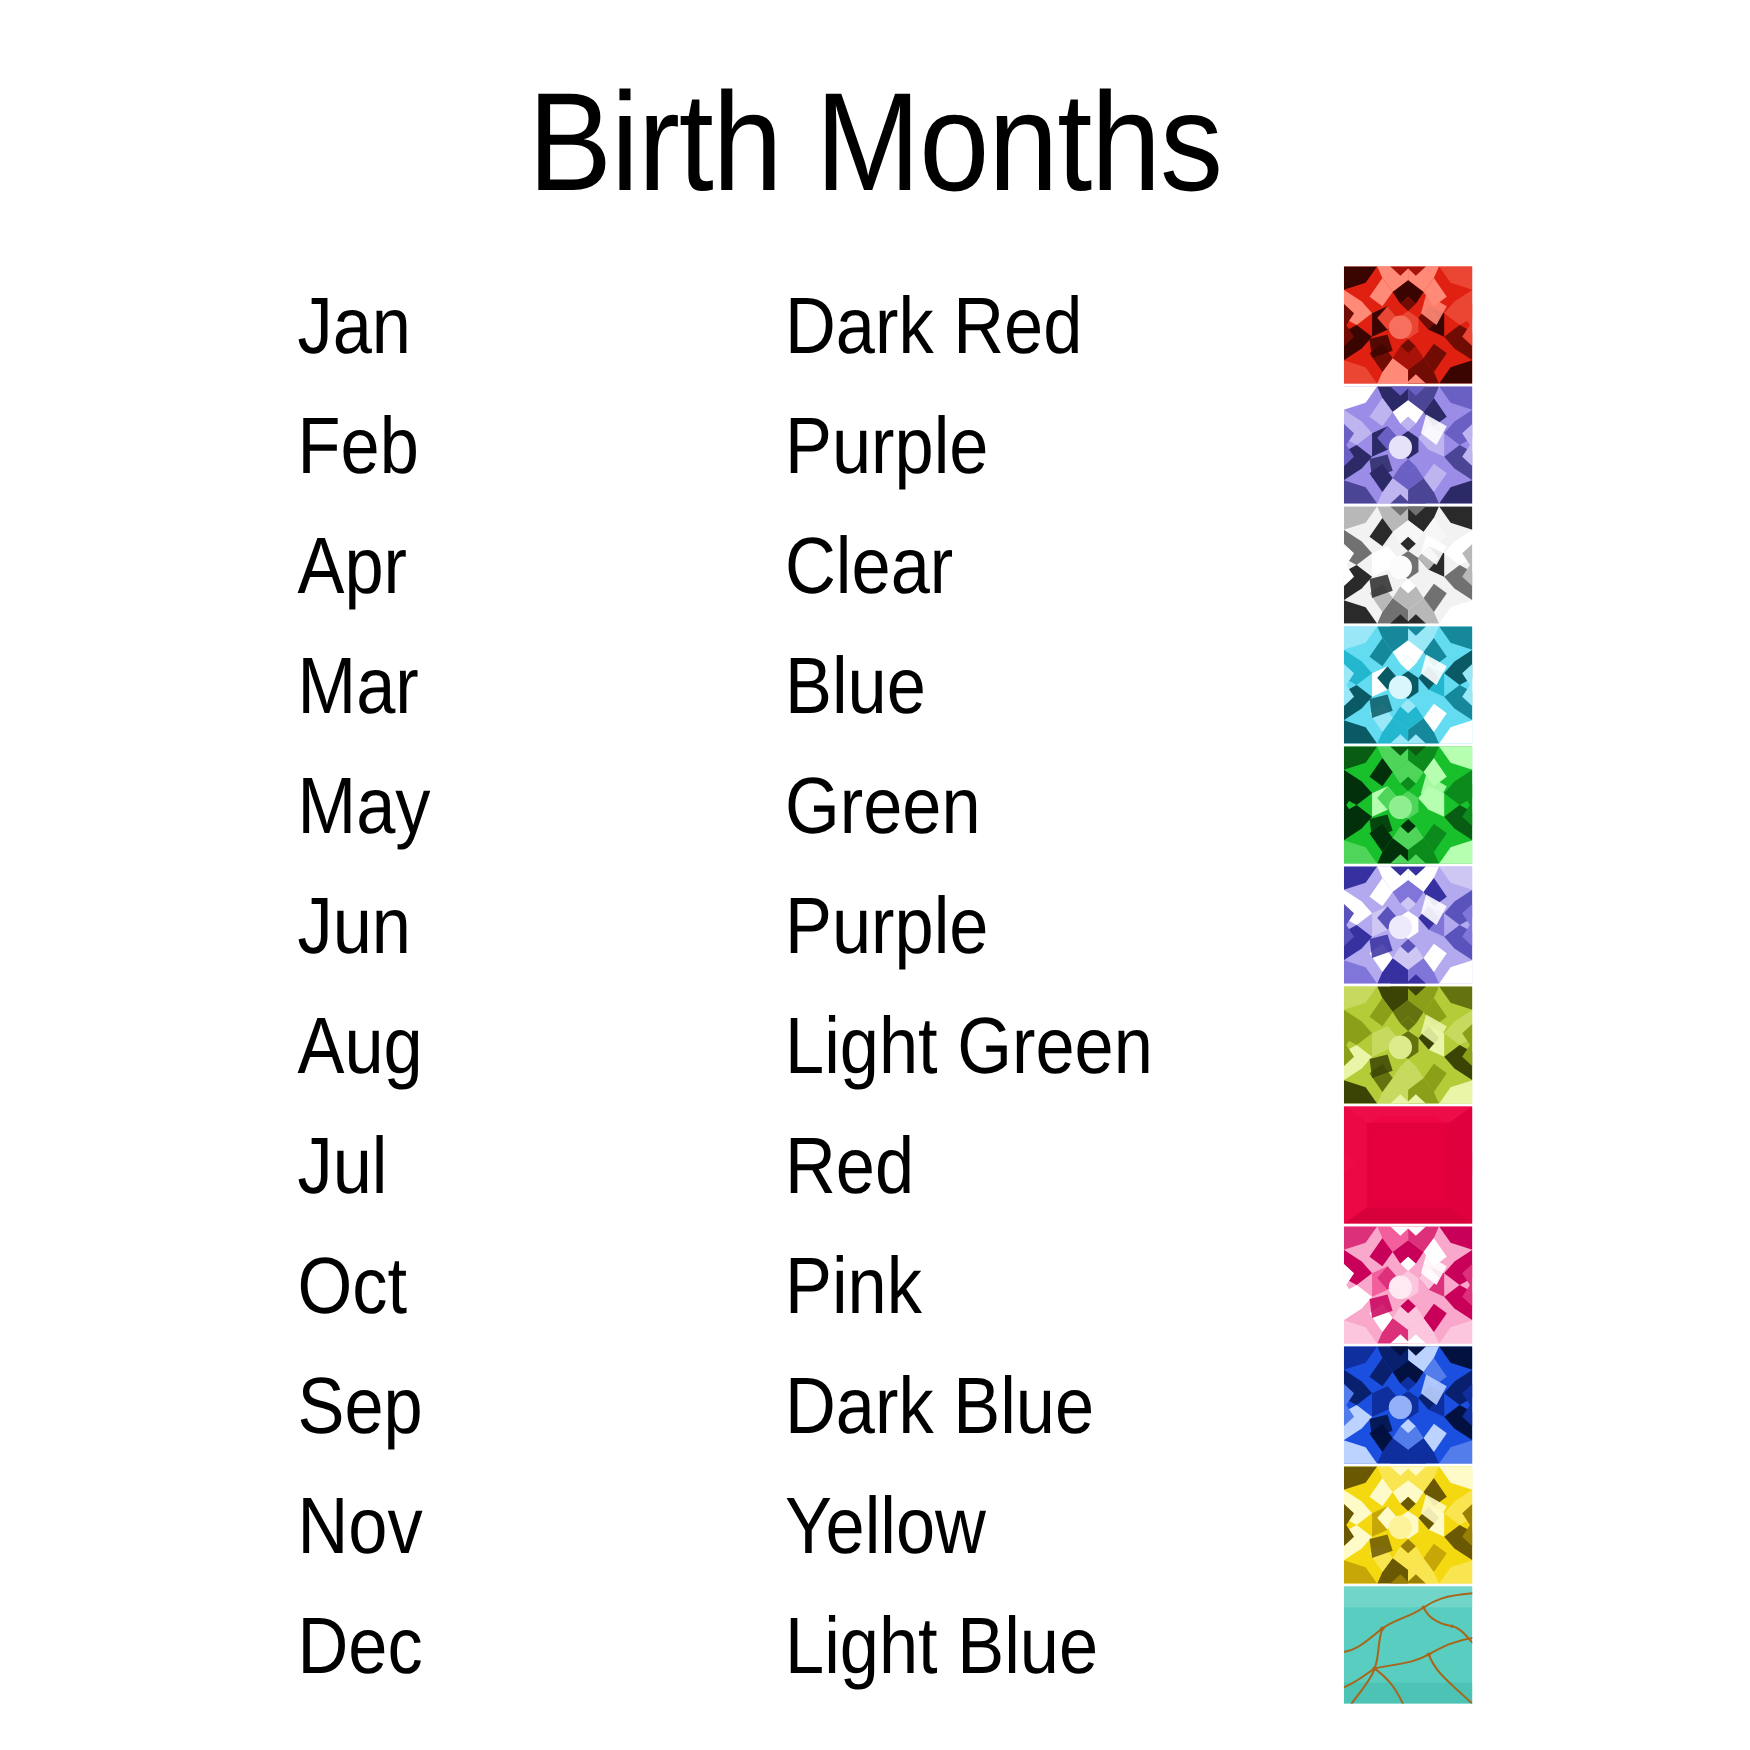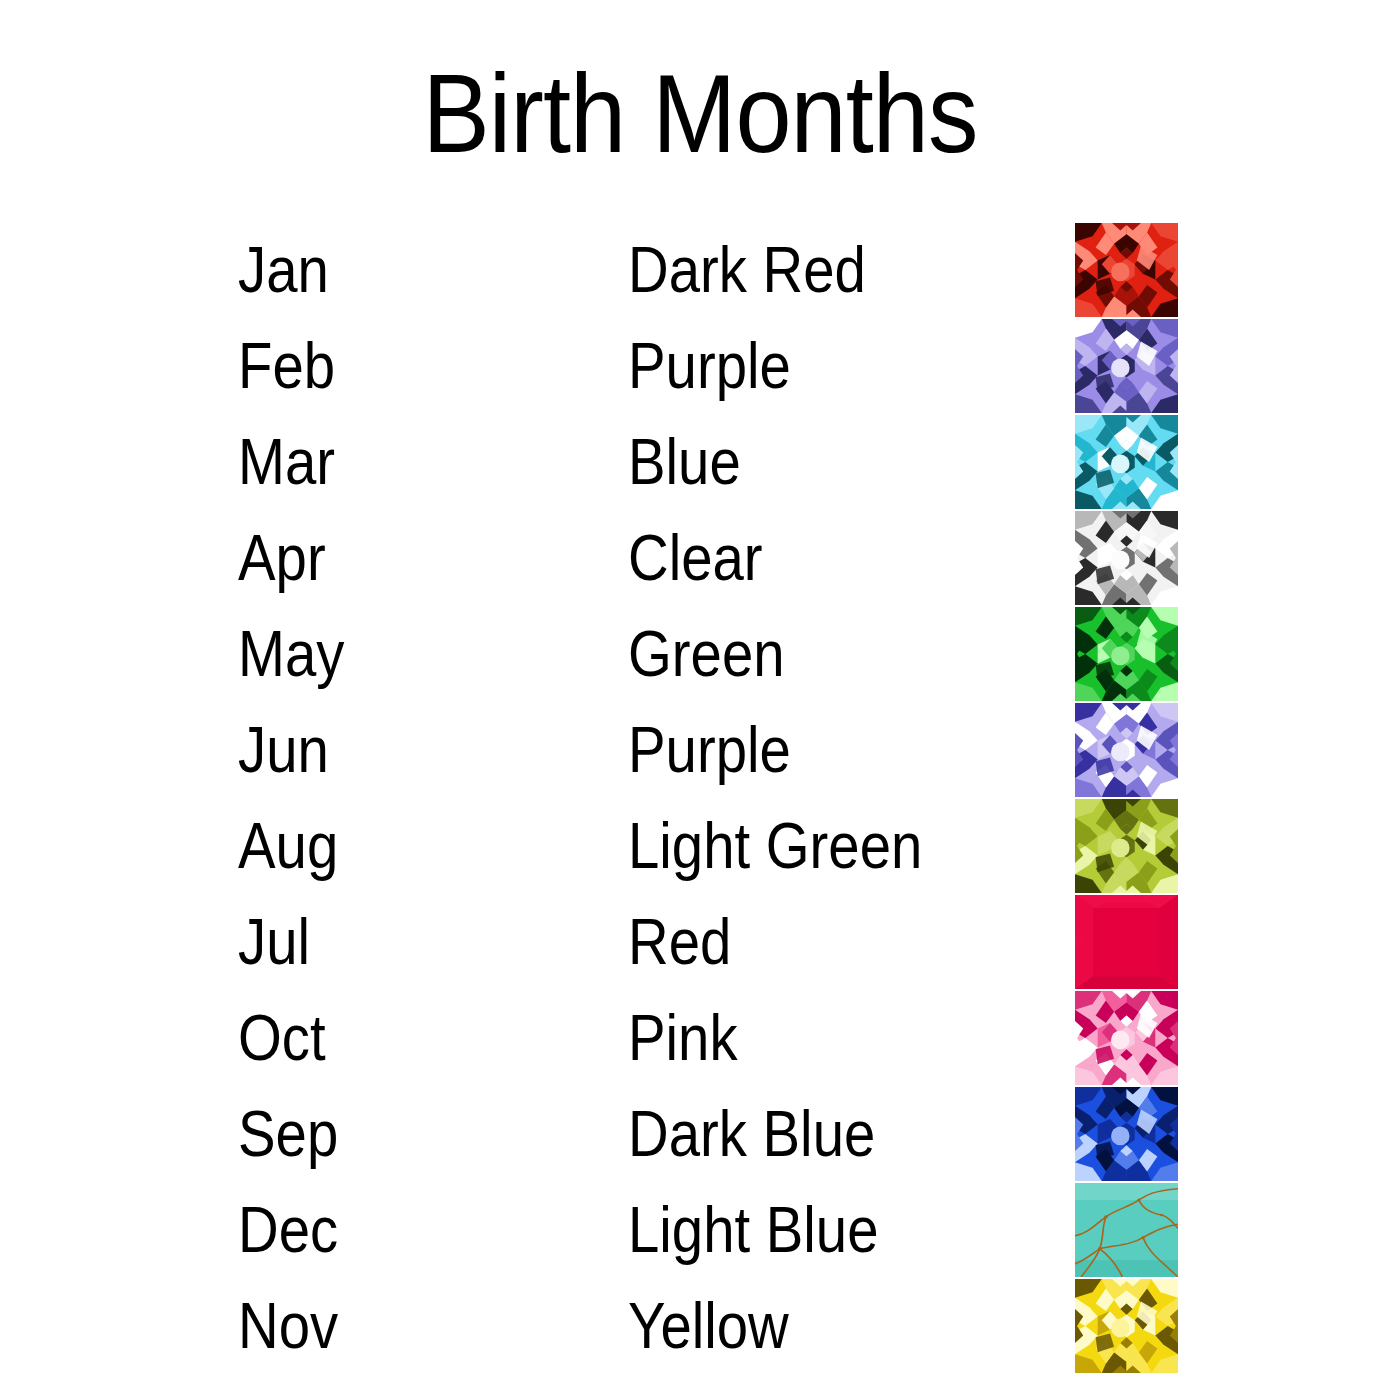--- a/index.html
+++ b/index.html
@@ -27,21 +27,21 @@
     line-height: 1;
     font-weight: 400;
     letter-spacing: -1px;
     transform: scaleX(0.90);
     transform-origin: 50% 50%;
     white-space: nowrap;
   }
   #rows {
     position: absolute;
     left: 0;
-    top: 222px;
+    top: 212px;
     width: 1220px;
   }
   .row {
     position: relative;
     height: 96px;
   }
   .month, .colorname {
     position: absolute;
     top: 0;
     height: 96px;
@@ -158,20 +158,63 @@
               <polygon points="44,32 50,26 56,32 50,38" fill="#beb4f0"></polygon>
               <polygon points="44,68 50,74 56,68 50,62" fill="#6a60c4"></polygon>
               <ellipse cx="44" cy="52" rx="9" ry="10" fill="#e6e2f9"></ellipse>
               <polygon points="64,24 80,34 72,50 60,40" fill="#ffffff" opacity="0.9"></polygon>
               <polygon points="20,62 34,58 38,72 22,78" fill="#2b2a66" opacity="0.85"></polygon>
             </svg>
           </div>
         </div>
       </div>
       <div class="row">
+        <div class="month">Apr</div>
+        <div class="colorname">Clear</div>
+        <div class="gem-cell">
+          <div class="gem">
+            <svg viewBox="0 0 100 100" preserveAspectRatio="none">
+              <rect x="0" y="0" width="100" height="100" fill="#f2f2f2"></rect>
+              <polygon points="0,0 26,0 17,14 0,20" fill="#b8b8b8"></polygon>
+              <polygon points="100,0 100,20 83,14 74,0" fill="#2a2a2a"></polygon>
+              <polygon points="0,100 0,80 17,86 26,100" fill="#2a2a2a"></polygon>
+              <polygon points="100,100 74,100 83,86 100,80" fill="#ffffff"></polygon>
+              <polygon points="26,0 50,0 50,12 38,22 30,10" fill="#b8b8b8"></polygon>
+              <polygon points="50,0 74,0 70,10 62,22 50,12" fill="#2a2a2a"></polygon>
+              <polygon points="36,0 44,8 50,2 56,8 64,0" fill="#717171"></polygon>
+              <polygon points="26,100 50,100 50,88 38,78 30,90" fill="#717171"></polygon>
+              <polygon points="50,100 74,100 70,90 62,78 50,88" fill="#b8b8b8"></polygon>
+              <polygon points="36,100 44,92 50,98 56,92 64,100" fill="#2a2a2a"></polygon>
+              <polygon points="0,20 14,30 22,40 10,50 0,44" fill="#717171"></polygon>
+              <polygon points="0,56 10,50 22,60 14,70 0,80" fill="#2a2a2a"></polygon>
+              <polygon points="0,32 8,40 2,50 8,60 0,68" fill="#ffffff"></polygon>
+              <polygon points="100,20 86,30 78,40 90,50 100,44" fill="#ffffff"></polygon>
+              <polygon points="100,56 90,50 78,60 86,70 100,80" fill="#717171"></polygon>
+              <polygon points="100,32 92,40 98,50 92,60 100,68" fill="#b8b8b8"></polygon>
+              <polygon points="30,10 38,22 30,34 20,26" fill="#2a2a2a"></polygon>
+              <polygon points="70,10 62,22 70,34 80,26" fill="#f7f7f7"></polygon>
+              <polygon points="30,90 38,78 30,66 20,74" fill="#b8b8b8"></polygon>
+              <polygon points="70,90 62,78 70,66 80,74" fill="#717171"></polygon>
+              <polygon points="38,22 50,12 62,22 56,32 50,26 44,32" fill="#f7f7f7"></polygon>
+              <polygon points="38,78 50,88 62,78 56,68 50,74 44,68" fill="#b8b8b8"></polygon>
+              <polygon points="22,40 34,34 42,44 34,54 22,60" fill="#ffffff"></polygon>
+              <polygon points="78,40 66,34 58,44 66,54 78,60" fill="#2a2a2a"></polygon>
+              <polygon points="42,44 50,38 58,44 58,56 50,62 42,56" fill="#717171"></polygon>
+              <polygon points="34,34 42,44 34,54 26,44" fill="#ffffff"></polygon>
+              <polygon points="66,34 58,44 66,54 74,44" fill="#b8b8b8"></polygon>
+              <polygon points="44,32 50,26 56,32 50,38" fill="#2a2a2a"></polygon>
+              <polygon points="44,68 50,74 56,68 50,62" fill="#ffffff"></polygon>
+              <ellipse cx="44" cy="52" rx="9" ry="10" fill="#fcfcfc"></ellipse>
+              <polygon points="64,24 80,34 72,50 60,40" fill="#ffffff" opacity="0.9"></polygon>
+              <polygon points="20,62 34,58 38,72 22,78" fill="#2a2a2a" opacity="0.85"></polygon>
+            </svg>
+          </div>
+        </div>
+      </div>
+      <div class="row">
         <div class="month">Mar</div>
         <div class="colorname">Blue</div>
         <div class="gem-cell">
           <div class="gem">
             <svg viewBox="0 0 100 100" preserveAspectRatio="none">
               <rect x="0" y="0" width="100" height="100" fill="#63dcf2"></rect>
               <polygon points="0,0 26,0 17,14 0,20" fill="#9ae8f7"></polygon>
               <polygon points="100,0 100,20 83,14 74,0" fill="#16889b"></polygon>
               <polygon points="0,100 0,80 17,86 26,100" fill="#0a5a66"></polygon>
               <polygon points="100,100 74,100 83,86 100,80" fill="#ffffff"></polygon>
@@ -201,63 +244,20 @@
               <polygon points="44,32 50,26 56,32 50,38" fill="#ffffff"></polygon>
               <polygon points="44,68 50,74 56,68 50,62" fill="#9ae8f7"></polygon>
               <ellipse cx="44" cy="52" rx="9" ry="10" fill="#d8f6fc"></ellipse>
               <polygon points="64,24 80,34 72,50 60,40" fill="#ffffff" opacity="0.9"></polygon>
               <polygon points="20,62 34,58 38,72 22,78" fill="#0a5a66" opacity="0.85"></polygon>
             </svg>
           </div>
         </div>
       </div>
       <div class="row">
-        <div class="month">Apr</div>
-        <div class="colorname">Clear</div>
-        <div class="gem-cell">
-          <div class="gem">
-            <svg viewBox="0 0 100 100" preserveAspectRatio="none">
-              <rect x="0" y="0" width="100" height="100" fill="#f2f2f2"></rect>
-              <polygon points="0,0 26,0 17,14 0,20" fill="#b8b8b8"></polygon>
-              <polygon points="100,0 100,20 83,14 74,0" fill="#2a2a2a"></polygon>
-              <polygon points="0,100 0,80 17,86 26,100" fill="#2a2a2a"></polygon>
-              <polygon points="100,100 74,100 83,86 100,80" fill="#ffffff"></polygon>
-              <polygon points="26,0 50,0 50,12 38,22 30,10" fill="#b8b8b8"></polygon>
-              <polygon points="50,0 74,0 70,10 62,22 50,12" fill="#2a2a2a"></polygon>
-              <polygon points="36,0 44,8 50,2 56,8 64,0" fill="#717171"></polygon>
-              <polygon points="26,100 50,100 50,88 38,78 30,90" fill="#717171"></polygon>
-              <polygon points="50,100 74,100 70,90 62,78 50,88" fill="#b8b8b8"></polygon>
-              <polygon points="36,100 44,92 50,98 56,92 64,100" fill="#2a2a2a"></polygon>
-              <polygon points="0,20 14,30 22,40 10,50 0,44" fill="#717171"></polygon>
-              <polygon points="0,56 10,50 22,60 14,70 0,80" fill="#2a2a2a"></polygon>
-              <polygon points="0,32 8,40 2,50 8,60 0,68" fill="#ffffff"></polygon>
-              <polygon points="100,20 86,30 78,40 90,50 100,44" fill="#ffffff"></polygon>
-              <polygon points="100,56 90,50 78,60 86,70 100,80" fill="#717171"></polygon>
-              <polygon points="100,32 92,40 98,50 92,60 100,68" fill="#b8b8b8"></polygon>
-              <polygon points="30,10 38,22 30,34 20,26" fill="#2a2a2a"></polygon>
-              <polygon points="70,10 62,22 70,34 80,26" fill="#f7f7f7"></polygon>
-              <polygon points="30,90 38,78 30,66 20,74" fill="#b8b8b8"></polygon>
-              <polygon points="70,90 62,78 70,66 80,74" fill="#717171"></polygon>
-              <polygon points="38,22 50,12 62,22 56,32 50,26 44,32" fill="#f7f7f7"></polygon>
-              <polygon points="38,78 50,88 62,78 56,68 50,74 44,68" fill="#b8b8b8"></polygon>
-              <polygon points="22,40 34,34 42,44 34,54 22,60" fill="#ffffff"></polygon>
-              <polygon points="78,40 66,34 58,44 66,54 78,60" fill="#2a2a2a"></polygon>
-              <polygon points="42,44 50,38 58,44 58,56 50,62 42,56" fill="#717171"></polygon>
-              <polygon points="34,34 42,44 34,54 26,44" fill="#ffffff"></polygon>
-              <polygon points="66,34 58,44 66,54 74,44" fill="#b8b8b8"></polygon>
-              <polygon points="44,32 50,26 56,32 50,38" fill="#2a2a2a"></polygon>
-              <polygon points="44,68 50,74 56,68 50,62" fill="#ffffff"></polygon>
-              <ellipse cx="44" cy="52" rx="9" ry="10" fill="#fcfcfc"></ellipse>
-              <polygon points="64,24 80,34 72,50 60,40" fill="#ffffff" opacity="0.9"></polygon>
-              <polygon points="20,62 34,58 38,72 22,78" fill="#2a2a2a" opacity="0.85"></polygon>
-            </svg>
-          </div>
-        </div>
-      </div>
-      <div class="row">
         <div class="month">May</div>
         <div class="colorname">Green</div>
         <div class="gem-cell">
           <div class="gem">
             <svg viewBox="0 0 100 100" preserveAspectRatio="none">
               <rect x="0" y="0" width="100" height="100" fill="#18c02c"></rect>
               <polygon points="0,0 26,0 17,14 0,20" fill="#085d13"></polygon>
               <polygon points="100,0 100,20 83,14 74,0" fill="#b6ffb0"></polygon>
               <polygon points="0,100 0,80 17,86 26,100" fill="#4fd65a"></polygon>
               <polygon points="100,100 74,100 83,86 100,80" fill="#b6ffb0"></polygon>
@@ -479,49 +479,20 @@
               <polygon points="44,32 50,26 56,32 50,38" fill="#0f2f9e"></polygon>
               <polygon points="44,68 50,74 56,68 50,62" fill="#bcd2ff"></polygon>
               <ellipse cx="44" cy="52" rx="9" ry="10" fill="#94b1f7"></ellipse>
               <polygon points="64,24 80,34 72,50 60,40" fill="#bcd2ff" opacity="0.9"></polygon>
               <polygon points="20,62 34,58 38,72 22,78" fill="#02113f" opacity="0.85"></polygon>
             </svg>
           </div>
         </div>
       </div>
       <div class="row">
-        <div class="month">Dec</div>
-        <div class="colorname">Light Blue</div>
-        <div class="gem-cell">
-          <div class="gem">
-            <svg viewBox="0 0 100 100" preserveAspectRatio="none">
-              <rect x="0" y="0" width="100" height="100" fill="#58cdc0"></rect>
-              <rect x="0" y="0" width="100" height="18" fill="#71d5c9"></rect>
-              <rect x="0" y="82" width="100" height="18" fill="#4dc3b6"></rect>
-              <g fill="none" stroke="#a8661a" stroke-width="1.6" stroke-linecap="round">
-                <path d="M0,56 C12,54 20,44 30,36 C40,28 52,26 62,18 C70,12 78,8 100,6"></path>
-                <path d="M30,36 C26,48 28,58 24,70 C21,80 14,88 6,100"></path>
-                <path d="M62,18 C66,28 74,32 84,34 C92,36 96,44 100,48"></path>
-                <path d="M24,70 C40,66 54,66 66,58 C76,52 86,46 100,44"></path>
-                <path d="M66,58 C70,70 78,78 86,86 C92,92 96,96 100,100"></path>
-                <path d="M24,70 C34,78 40,86 46,100"></path>
-                <path d="M0,86 C10,82 18,74 24,70"></path>
-              </g>
-              <g fill="#a8661a" opacity="0.85">
-                <circle cx="30" cy="36" r="1.8"></circle>
-                <circle cx="62" cy="18" r="1.6"></circle>
-                <circle cx="24" cy="70" r="1.9"></circle>
-                <circle cx="66" cy="58" r="1.7"></circle>
-                <circle cx="84" cy="34" r="1.4"></circle>
-              </g>
-            </svg>
-          </div>
-        </div>
-      </div>
-      <div class="row">
         <div class="month">Nov</div>
         <div class="colorname">Yellow</div>
         <div class="gem-cell">
           <div class="gem">
             <svg viewBox="0 0 100 100" preserveAspectRatio="none">
               <rect x="0" y="0" width="100" height="100" fill="#f5d910"></rect>
               <polygon points="0,0 26,0 17,14 0,20" fill="#6b5803"></polygon>
               <polygon points="100,0 100,20 83,14 74,0" fill="#fffbc8"></polygon>
               <polygon points="0,100 0,80 17,86 26,100" fill="#c7a608"></polygon>
               <polygon points="100,100 74,100 83,86 100,80" fill="#f9e550"></polygon>
@@ -550,15 +521,44 @@
               <polygon points="66,34 58,44 66,54 74,44" fill="#6b5803"></polygon>
               <polygon points="44,32 50,26 56,32 50,38" fill="#6b5803"></polygon>
               <polygon points="44,68 50,74 56,68 50,62" fill="#997f06"></polygon>
               <ellipse cx="44" cy="52" rx="9" ry="10" fill="#fdf39a"></ellipse>
               <polygon points="64,24 80,34 72,50 60,40" fill="#fffbc8" opacity="0.9"></polygon>
               <polygon points="20,62 34,58 38,72 22,78" fill="#6b5803" opacity="0.85"></polygon>
             </svg>
           </div>
         </div>
       </div>
+      <div class="row">
+        <div class="month">Dec</div>
+        <div class="colorname">Light Blue</div>
+        <div class="gem-cell">
+          <div class="gem">
+            <svg viewBox="0 0 100 100" preserveAspectRatio="none">
+              <rect x="0" y="0" width="100" height="100" fill="#58cdc0"></rect>
+              <rect x="0" y="0" width="100" height="18" fill="#71d5c9"></rect>
+              <rect x="0" y="82" width="100" height="18" fill="#4dc3b6"></rect>
+              <g fill="none" stroke="#a8661a" stroke-width="1.6" stroke-linecap="round">
+                <path d="M0,56 C12,54 20,44 30,36 C40,28 52,26 62,18 C70,12 78,8 100,6"></path>
+                <path d="M30,36 C26,48 28,58 24,70 C21,80 14,88 6,100"></path>
+                <path d="M62,18 C66,28 74,32 84,34 C92,36 96,44 100,48"></path>
+                <path d="M24,70 C40,66 54,66 66,58 C76,52 86,46 100,44"></path>
+                <path d="M66,58 C70,70 78,78 86,86 C92,92 96,96 100,100"></path>
+                <path d="M24,70 C34,78 40,86 46,100"></path>
+                <path d="M0,86 C10,82 18,74 24,70"></path>
+              </g>
+              <g fill="#a8661a" opacity="0.85">
+                <circle cx="30" cy="36" r="1.8"></circle>
+                <circle cx="62" cy="18" r="1.6"></circle>
+                <circle cx="24" cy="70" r="1.9"></circle>
+                <circle cx="66" cy="58" r="1.7"></circle>
+                <circle cx="84" cy="34" r="1.4"></circle>
+              </g>
+            </svg>
+          </div>
+        </div>
+      </div>
     </div>
 
 </div>
 
 </body></html>

